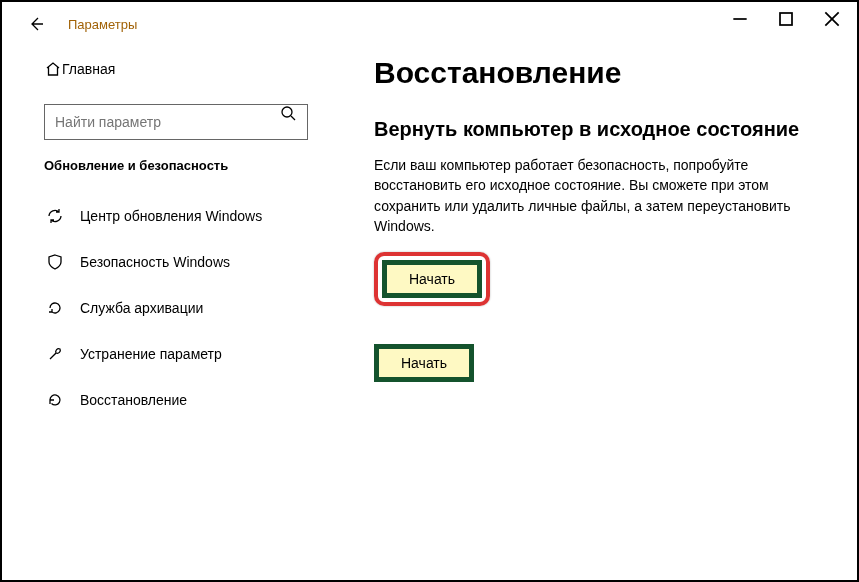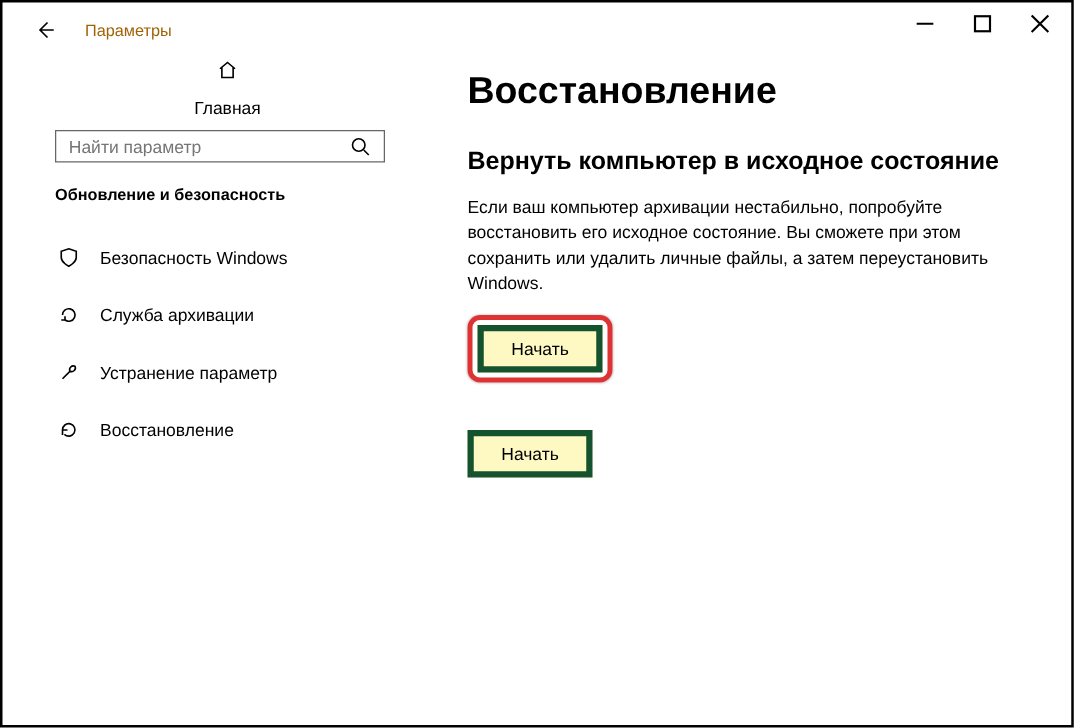--- a/index.html
+++ b/index.html
@@ -4,24 +4,24 @@
 <style>
 * { margin: 0; padding: 0; box-sizing: border-box; font-family: "Segoe UI", Arial, sans-serif; }
 body { background: #fff; width: 859px; height: 582px; border: 2px solid #000; overflow: hidden; position: relative; }
 .titlebar { height: 44px; display: flex; align-items: center; padding-left: 18px; }
 .back-btn { width: 32px; height: 32px; display:flex; align-items:center; justify-content:center; cursor:pointer; }
 .title-text { font-size: 13px; margin-left: 16px; color: #a16207; }
 .win-controls { position: absolute; right: 2px; top: 2px; display:flex; }
 .win-btn { width: 46px; height: 30px; display:flex; align-items:center; justify-content:center; cursor:pointer; font-size: 14px; color:#000; }
 .content { display:flex; height: calc(100% - 44px); }
 .sidebar { width: 330px; padding: 0 12px 0 42px; overflow:hidden; }
-.home-row { display:flex; align-items:center; gap: 14px; height: 42px; margin-top: 2px; flex-direction: column; }
+.home-row { display:flex; align-items:center; height: 42px; margin-top: 2px; }
 .home-row span.icon { width:18px; display:flex; justify-content:center; }
 .home-label { font-size: 14px; }
-.search-box { margin: 14px 12px 18px 0; height: 26px; border: 1px solid #666; display:flex; align-items:center; padding: 0 10px; }
+.search-box { margin: 14px 12px 18px 0; height: 36px; border: 1px solid #666; display:flex; padding: 0 10px; }
 .search-box input { flex:1; border:none; outline:none; font-size:14px; background:transparent; }
 .search-box .s-icon { width:18px; display:flex; justify-content:center; }
 .section-title { font-size: 13px; font-weight: 600; margin: 6px 0 20px 0; }
 .nav-item { display:flex; align-items:center; gap: 16px; height: 46px; cursor:pointer; font-size: 14px; padding-left: 2px; }
 .nav-item .nav-icon { width: 18px; display:flex; justify-content:center; }
 .main { flex:1; padding: 10px 30px 0 42px; overflow:hidden; }
 .page-title { font-size: 30px; font-weight: 600; margin-bottom: 28px; }
 .section-h { font-size: 20px; font-weight: 600; margin-bottom: 14px; }
 .section-p { font-size: 14px; color: #000; line-height: 1.45; margin-bottom: 16px; max-width: 430px; }
 .btn { background: #fef9c3; border: 5px solid #14532d; padding: 6px 22px; font-size: 14px; cursor:pointer; }
@@ -74,20 +74,28 @@
           <svg viewBox="0 0 16 16">
             <circle cx="7" cy="7" r="5"></circle>
             <path d="M11 11 L15 15"></path>
           </svg>
         </span>
     </div>
     <div class="section-title">Обновление и безопасность</div>
 
     <div class="nav-item">
       <span class="nav-icon">
+          <svg viewBox="0 0 16 16">
+            <path d="M2 8a6 6 0 0 1 10-4M14 8a6 6 0 0 1-10 4M12 1v3h-3M4 15v-3h3"></path>
+          </svg>
+        </span>
+      <span>Центр обновления Windows</span>
+    </div>
+    <div class="nav-item">
+      <span class="nav-icon">
           <svg viewBox="0 0 16 16" fill="#000" stroke="none">
             <path d="M8 1 L14 3 V8 C14 12 8 15 8 15 C8 15 2 12 2 8 V3 Z"></path>
           </svg>
         </span>
       <span>Безопасность Windows</span>
     </div>
     <div class="nav-item">
       <span class="nav-icon">
           <svg viewBox="0 0 16 16">
             <path d="M3 8a5 5 0 1 1 2 4M5 9v3H2"></path>
@@ -111,21 +119,21 @@
         </span>
       <span>Восстановление</span>
     </div>
   </div>
 
   <div class="main">
     <div class="page-title">Восстановление</div>
 
     <div class="section-block">
       <div class="section-h">Вернуть компьютер в исходное состояние</div>
-      <div class="section-p">Если ваш компьютер архивации нестабильно, попробуйте восстановить его исходное состояние. Вы сможете при этом сохранить или удалить личные файлы, а затем переустановить Windows.</div>
+      <div class="section-p">Если ваш компьютер работает безопасность, попробуйте восстановить его исходное состояние. Вы сможете при этом сохранить или удалить личные файлы, а затем переустановить Windows.</div>
       <span class="highlight">
         <button class="btn">Начать</button>
       </span>
     </div>
 
     <div class="section-block">
       <button class="btn">Начать</button>
     </div>
 
   </div>

